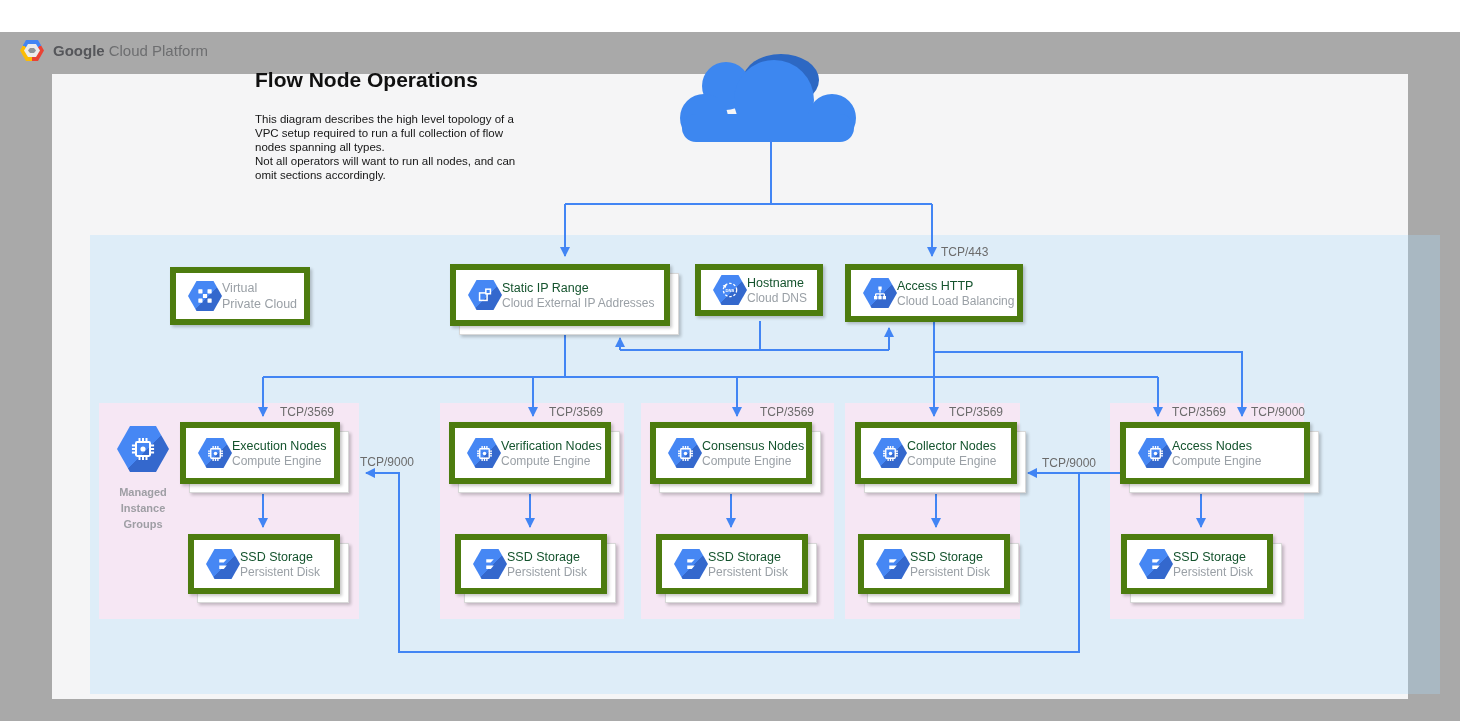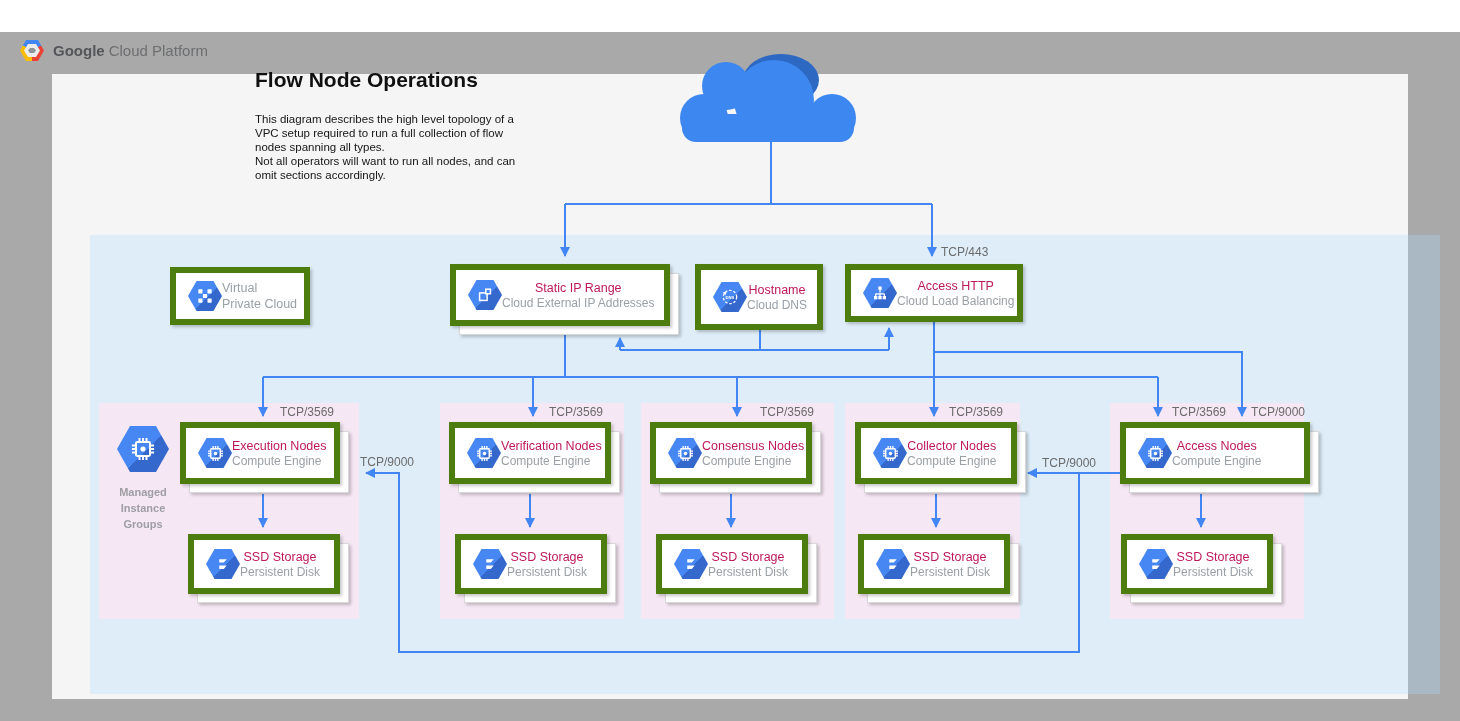--- a/index.html
+++ b/index.html
@@ -25,21 +25,21 @@
   #connectors{position:absolute;left:0;top:0;z-index:3;pointer-events:none;}
 
   
   .group{position:absolute;top:371px;height:216px;background:#f6e7f4;z-index:2;}
 
   
   .stack{position:absolute;z-index:4;}
   .card-back{position:absolute;left:9px;top:9px;width:100%;height:100%;background:#fff;border:1px solid #d8d8d8;box-shadow:2px 2px 3px rgba(0,0,0,.22);box-sizing:border-box;}
   .card{position:absolute;inset:0;background:#fff;border:6px solid #4d7c0f;box-shadow:2px 2px 3px rgba(0,0,0,.22);
     display:flex;align-items:center;gap:0;padding-left:12px;box-sizing:border-box;}
-  .card-title{font-size:12.5px;color:#be185d;line-height:16px;text-align:center;}
+  .card-title{font-size:12.5px;color:#14532d;line-height:16px;}
   .card-sub{font-size:12px;color:#9aa0a6;line-height:15px;}
   .gray-title{font-size:12.5px;color:#9aa0a6;line-height:16px;}
 
   
   .hex{width:34px;height:30px;flex:0 0 auto;clip-path:polygon(25% 0,75% 0,100% 50%,75% 100%,25% 100%,0 50%);
     background:linear-gradient(135deg,#4687f4 55%,#3468cd 55%);display:flex;align-items:center;justify-content:center;}
   .hex svg{display:block;}
   .hex-big{position:absolute;width:52px;height:46px;clip-path:polygon(25% 0,75% 0,100% 50%,75% 100%,25% 100%,0 50%);
     background:linear-gradient(135deg,#4687f4 55%,#3468cd 55%);display:flex;align-items:center;justify-content:center;z-index:2;}
 
@@ -149,21 +149,21 @@
             <rect x="13" y="5" width="5.5" height="5.5" fill="#4285f4" stroke="#fff" stroke-width="1.8"></rect>
           </svg>
       </div>
       <div>
         <div class="card-title">Static IP Range</div>
         <div class="card-sub">Cloud External IP Addresses</div>
       </div>
     </div>
   </div>
 
-  <div class="stack" style="left:695px;top:232px;width:128px;height:66px;">
+  <div class="stack" style="left:695px;top:232px;width:128px;height:52px;">
     <div class="card">
       <div class="hex">
         <svg width="20" height="20" viewBox="0 0 24 24">
             <circle cx="12" cy="12" r="8" fill="none" stroke="#fff" stroke-width="1.6" stroke-dasharray="3 2.2"></circle>
             <polygon points="3.2,6.5 8.4,5 6.4,9.8" fill="#fff"></polygon>
             <text x="12" y="13.8" font-size="5" fill="#fff" text-anchor="middle" font-family="Liberation Sans, sans-serif" font-weight="bold">DNS</text>
           </svg>
       </div>
       <div>
         <div class="card-title">Hostname</div>

